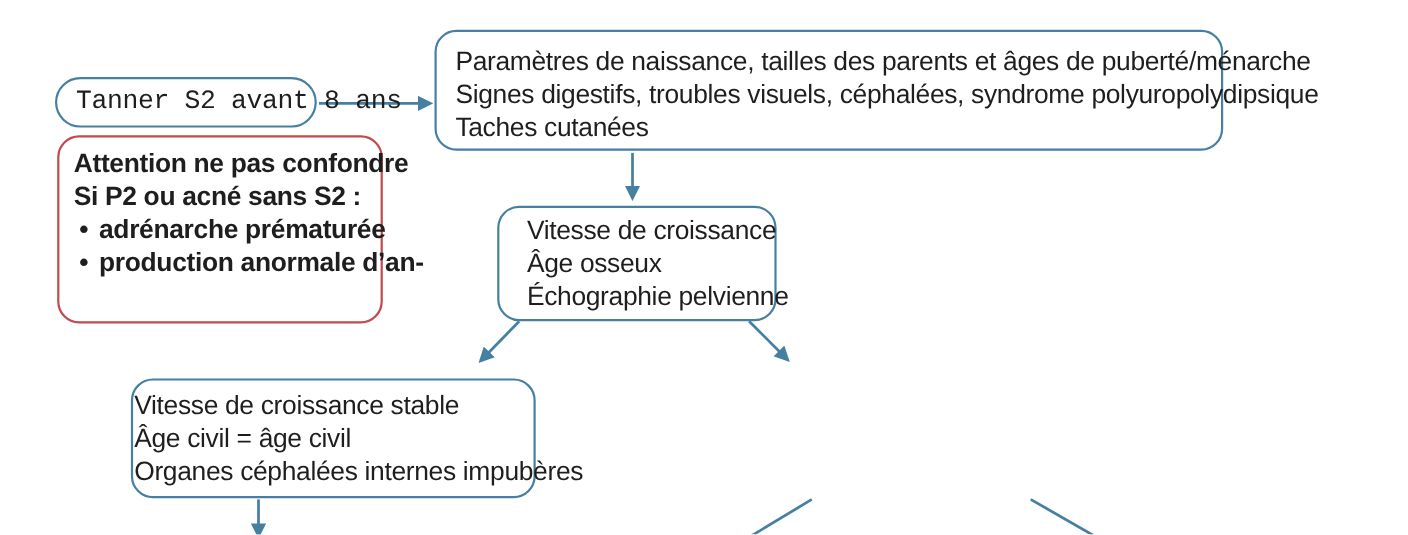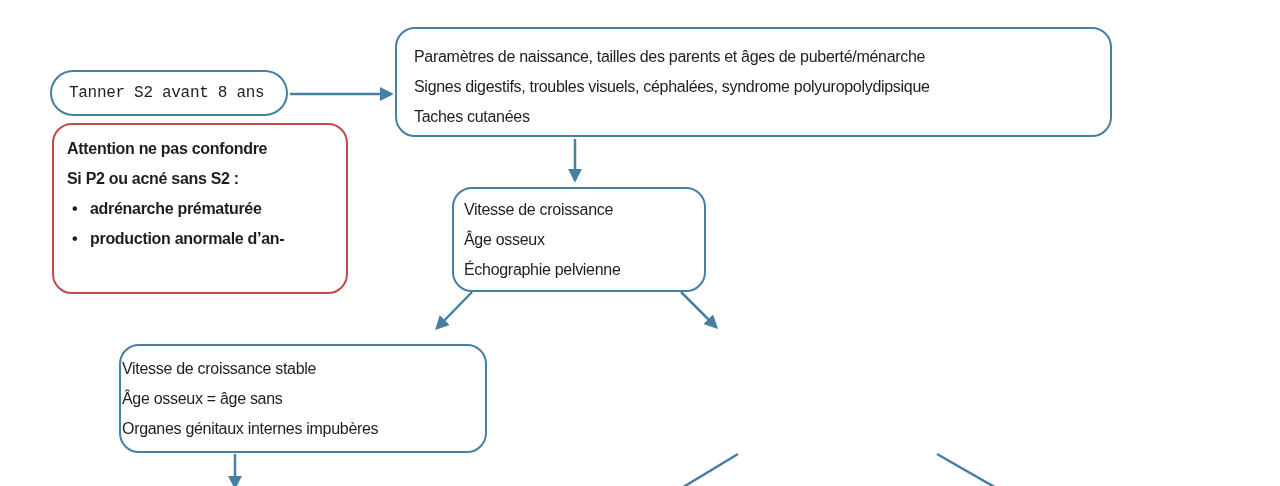--- a/index.html
+++ b/index.html
@@ -24,21 +24,21 @@
     left: 0; top: 0;
     width: 1280px; height: 486px;
     pointer-events: none;
   }
   #connectors line { stroke: var(--blue); stroke-width: 2.5; }
   .box {
     position: absolute;
     background: var(--bg);
     border: 2.5px solid var(--blue);
     border-radius: 20px;
-    font-size: 16px;
+    font-size: 24px;
     letter-spacing: -0.3px;
   }
   .box .line { line-height: 30px; white-space: nowrap; }
   .box.red { border-color: var(--red); }
 
   #tanner-box {
     left: 50px; top: 70px; width: 238px; height: 46px;
     border-radius: 23px;
     display: flex; align-items: center;
     padding-left: 17px;
@@ -51,21 +51,21 @@
   #warning-box {
     left: 52px; top: 123px; width: 296px; height: 171px;
     padding: 9px 10px 0 13px;
     font-weight: bold;
   }
   .bullet-line { display: flex; }
   .bullet-dot { width: 23px; padding-left: 5px; flex: none; }
   .cont-line { padding-left: 28px; }
   #workup-box {
     left: 452px; top: 187px; width: 254px; height: 105px;
-    padding: 6px 10px 0 10px;
+    padding: 6px 10px 0 25px;
   }
   #stable-box {
     left: 119px; top: 344px; width: 368px; height: 109px;
     padding: 8px 10px 0 1px;
   }
   #accelerated-box {
     left: 645px; top: 343px; width: 418px; height: 110px;
     padding: 8px 8px 0 11px;
   }
 </style>
@@ -113,18 +113,18 @@
   </div>
 
   <div class="box" id="workup-box">
     <div class="line">Vitesse de croissance</div>
     <div class="line">Âge osseux</div>
     <div class="line">Échographie pelvienne</div>
   </div>
 
   <div class="box" id="stable-box">
     <div class="line">Vitesse de croissance stable</div>
-    <div class="line">Âge osseux = âge sans</div>
-    <div class="line">Organes génitaux internes impubères</div>
+    <div class="line">Âge civil = âge civil</div>
+    <div class="line">Organes céphalées internes impubères</div>
   </div>
 
 
 </div>
 
 </body></html>

